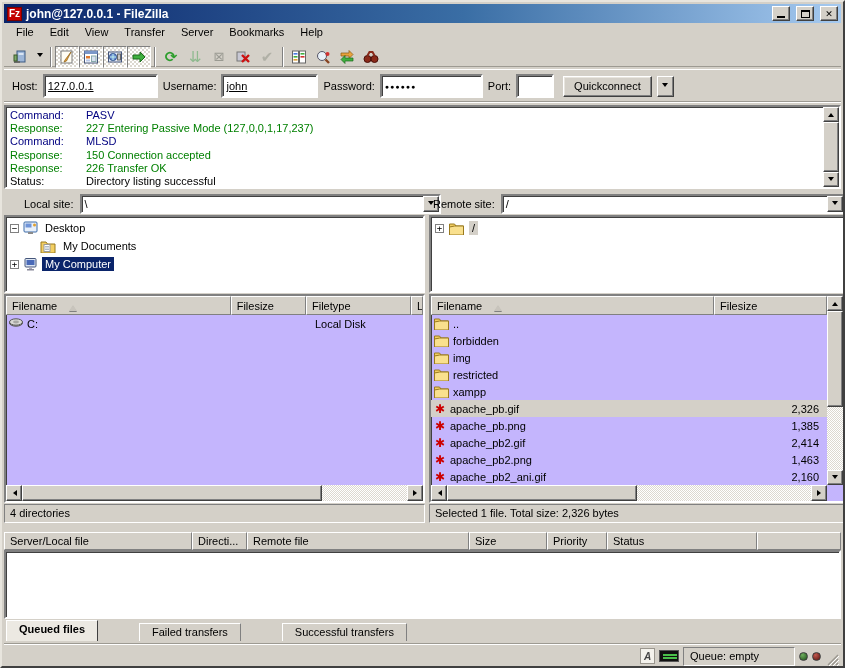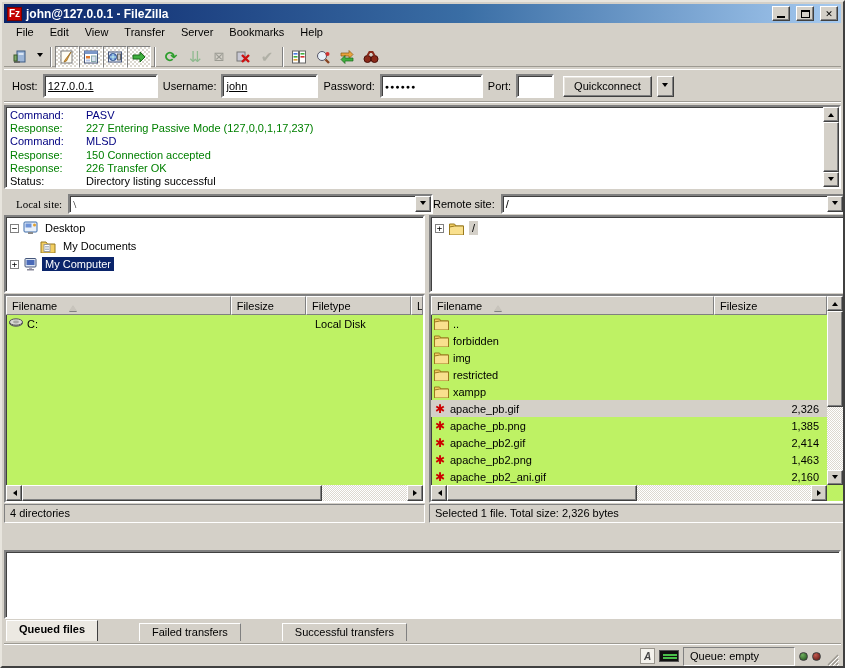--- a/index.html
+++ b/index.html
@@ -84,21 +84,21 @@
              padding:2px 0 0 4px; overflow:hidden; }
   .tree-row { height:18px; display:flex; align-items:center; gap:4px; white-space:nowrap; }
   .expander { width:9px; height:9px; background:#fff; border:1px solid #808080; font-size:9px; line-height:7px;
               text-align:center; flex:none; font-family:"DejaVu Sans Mono",monospace; }
   .indent { width:13px; flex:none; } .indent-sm { width:9px; flex:none; }
   .tree-label { padding:1px 3px; }
   .tree-label.selected { background:#0a246a; color:#fff; }
   .tree-label.inactive-sel { background:#d4d0c8; }
 
   
-  .file-panel { position:absolute; top:292px; height:209px; background:#bef264;
+  .file-panel { position:absolute; top:292px; height:209px; background:#c4b5fd;
                 border:2px solid; border-color:#808080 #fff #fff #808080; box-shadow:inset 1px 1px 0 #404040;
                 display:flex; flex-direction:column; overflow:hidden; }
   .hdr-row { display:flex; height:19px; flex:none; background:#d4d0c8; }
   .hdr-cell { background:#d4d0c8; border:1px solid; border-color:#fff #808080 #808080 #fff;
               padding:2px 5px; display:flex; align-items:center; overflow:hidden; white-space:nowrap; }
   .hdr-cell.num { }
   .sort-tri { width:0; height:0; border:4px solid transparent; border-bottom:6px solid #c8c4bc; margin-left:12px;
               filter:drop-shadow(0 1px 0 #808080); }
   .list-body { flex:1; position:relative; overflow:hidden; }
   .file-row { height:17px; display:flex; align-items:center; padding-left:2px; white-space:nowrap; }
@@ -286,21 +286,21 @@
         </span>
       <span class="mid sb-track">
           <span class="sb-thumb" style="position:absolute;left:0;right:0;top:0;bottom:0"></span>
         </span>
       <span class="sb-btn">
           <span class="tri down"></span>
         </span>
     </div>
   </div>
 
-  <div class="sitebar" style="left:12px;top:192px;width:419px;font-family:Liberation Serif, serif;">
+  <div class="sitebar" style="left:20px;top:192px;width:419px;">
     <span class="lbl">Local site:</span>
     <span class="combo">
       <span>\</span>
       <span class="cbtn">
           <span class="arrow-down" style="margin-top:0"></span>
         </span>
     </span>
   </div>
 
   <div class="treebox" style="left:2px;width:421px;">
@@ -516,20 +516,41 @@
       <span class="mid sb-track">
           <span class="sb-thumb" style="position:absolute;left:0;top:0;bottom:0;width:190px"></span>
         </span>
       <span class="sb-btn">
           <span class="tri right"></span>
         </span>
     </div>
   </div>
   <div class="pane-status" style="left:427px;width:416px;">Selected 1 file. Total size: 2,326 bytes</div>
 
+  <div class="queue-hdr">
+    <span class="hdr-cell" style="width:188px">
+        <span>Server/Local file</span>
+      </span>
+    <span class="hdr-cell" style="width:55px">
+        <span>Directi...</span>
+      </span>
+    <span class="hdr-cell" style="width:222px">
+        <span>Remote file</span>
+      </span>
+    <span class="hdr-cell num" style="width:78px">
+        <span>Size</span>
+      </span>
+    <span class="hdr-cell" style="width:60px">
+        <span>Priority</span>
+      </span>
+    <span class="hdr-cell" style="width:150px">
+        <span>Status</span>
+      </span>
+    <span class="hdr-cell" style="flex:1"></span>
+  </div>
   <div class="queue-body"></div>
 
   <div class="tabs">
     <span class="tab active">Queued files</span>
     <span class="tab">Failed transfers</span>
     <span class="tab">Successful transfers</span>
   </div>
 
   <div class="statusbar">
     <span class="sb-right">

